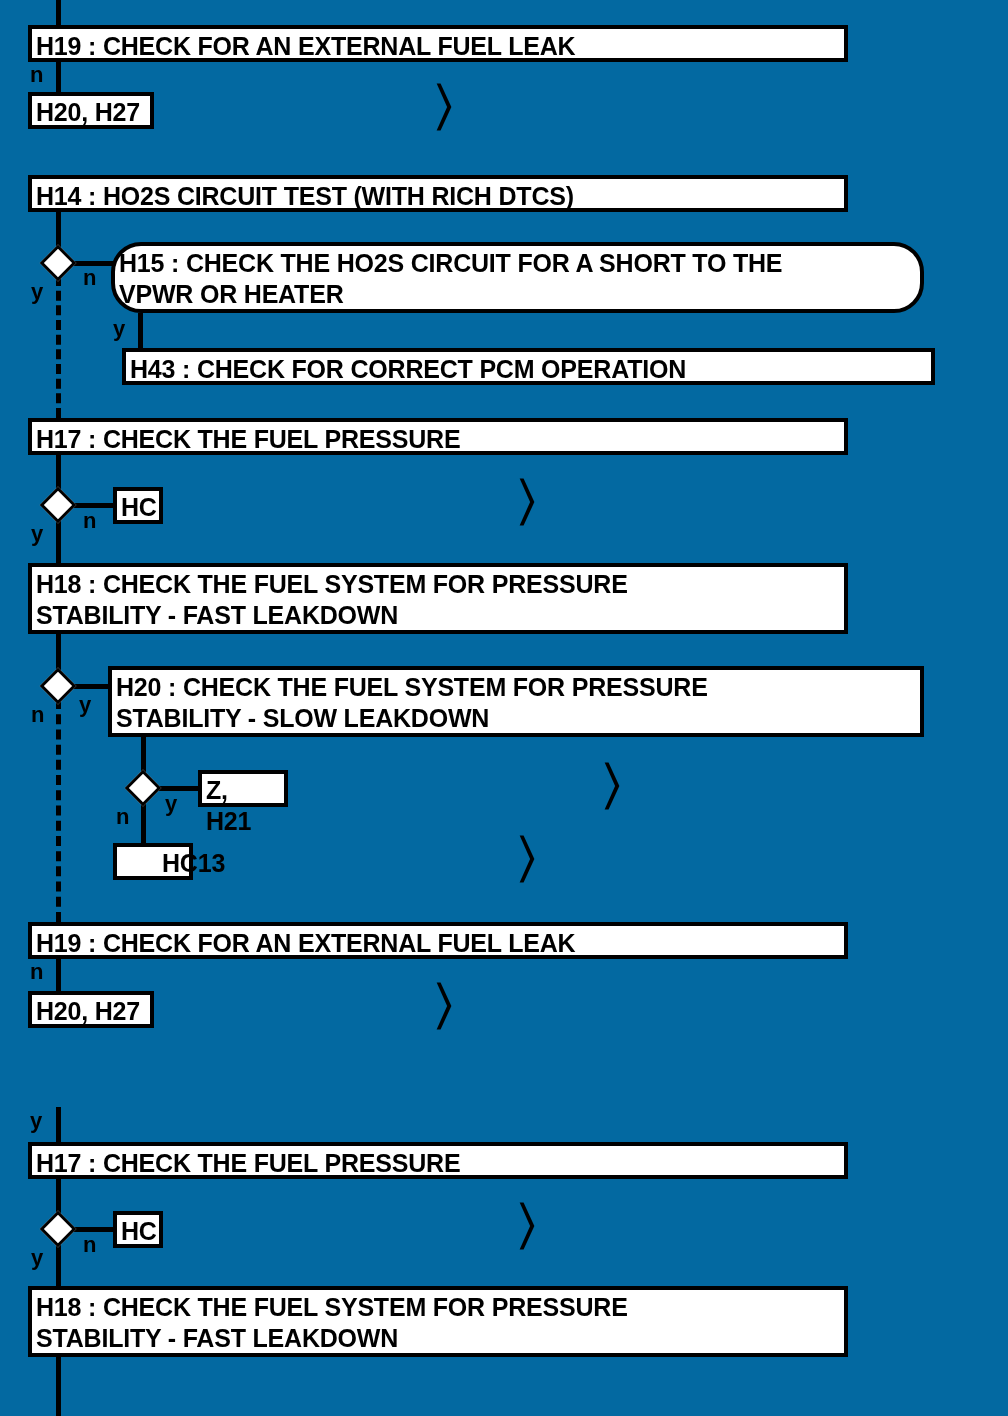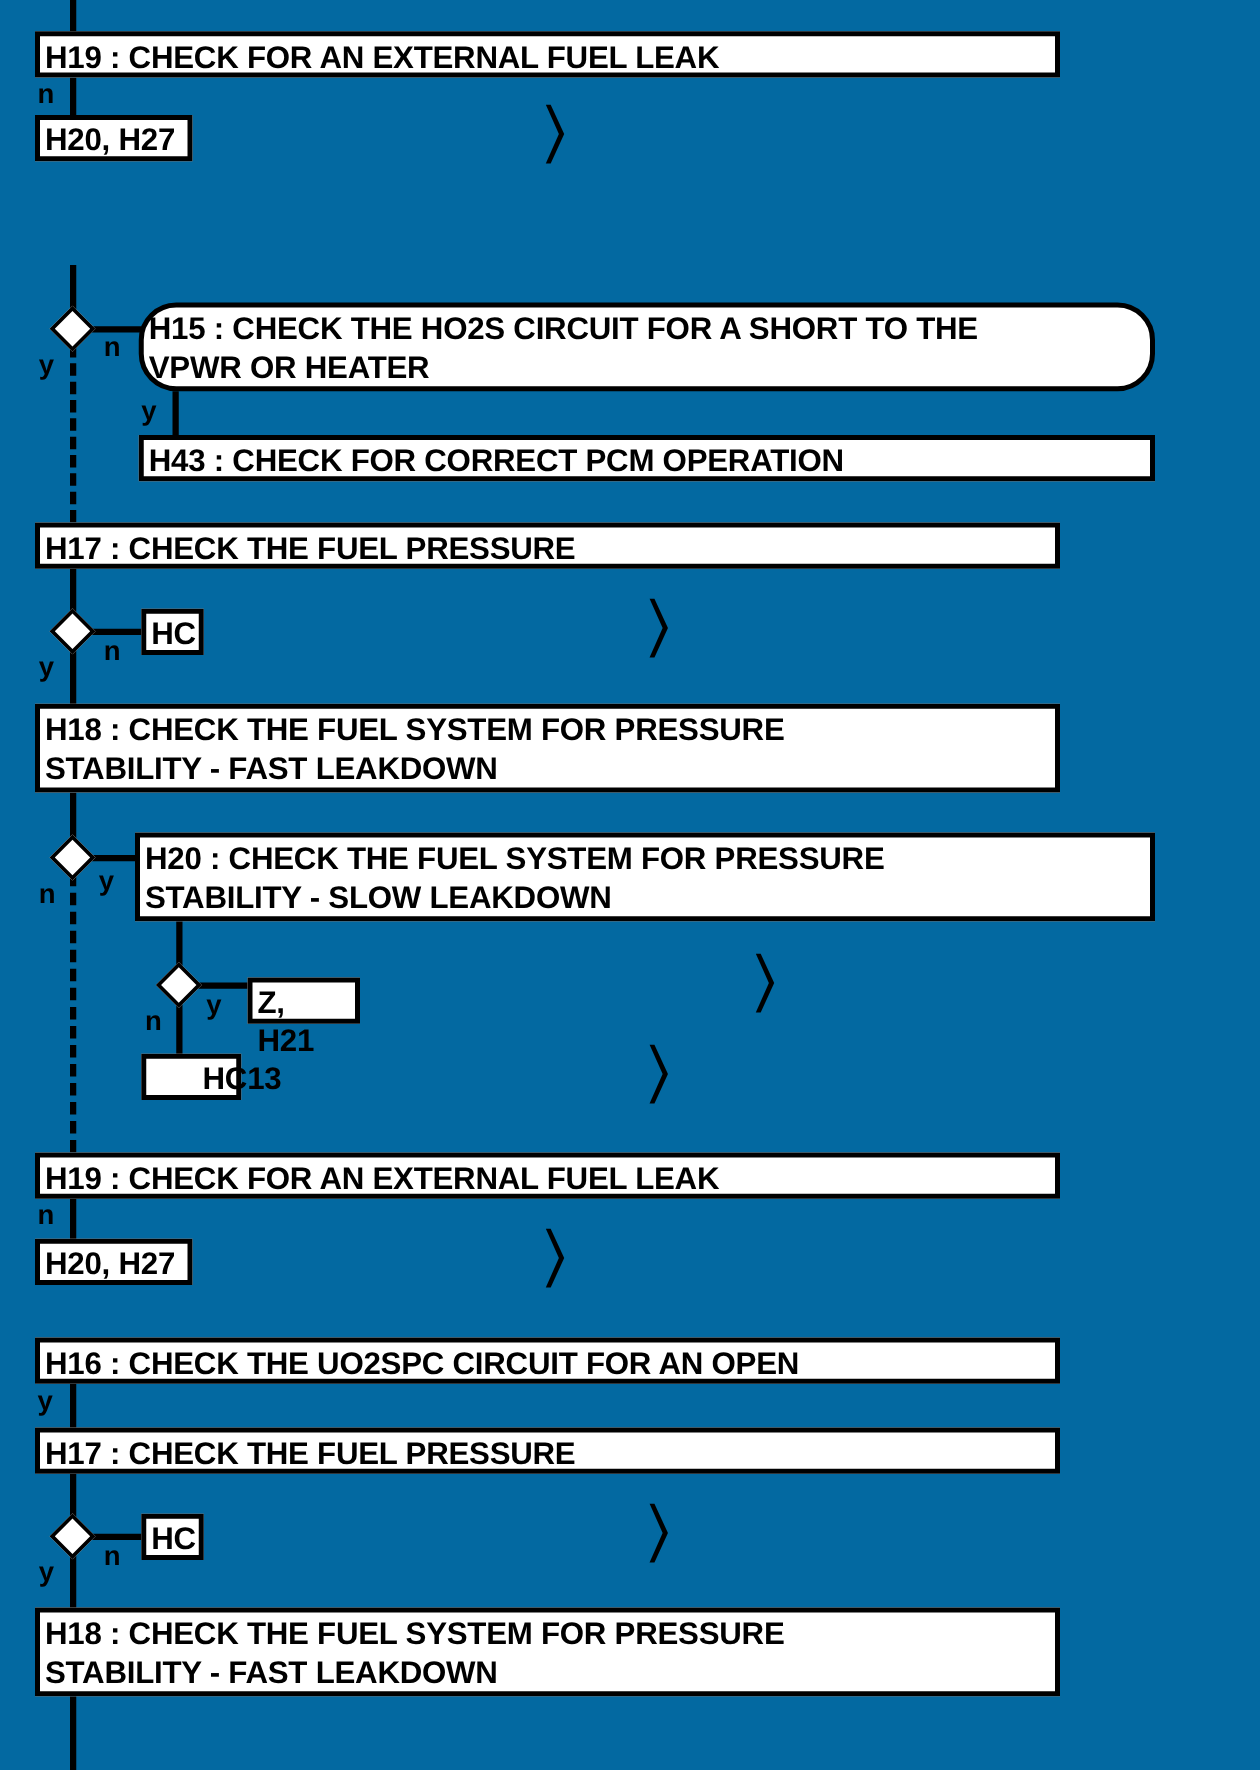--- a/index.html
+++ b/index.html
@@ -93,33 +93,34 @@
 
   <div class="vline" style="left:56px; top:0px; height:27px;"></div>
 
   <div class="box" style="left:28px; top:25px; width:820px; height:37px;">H19 : CHECK FOR AN EXTERNAL FUEL LEAK</div>
   <div class="vline" style="left:56px; top:62px; height:30px;"></div>
   <span class="blabel" style="left:30px; top:64px;">n</span>
 
   <div class="box small" style="left:28px; top:92px; width:126px; height:37px;">H20, H27</div>
   <span class="chev" style="left:435px; top:78px;">〉</span>
 
+  <div class="box" style="left:28px; top:175px; width:820px; height:37px;">H14 : HO2S CIRCUIT TEST (WITH RICH DTCS)</div>
   <div class="vline" style="left:56px; top:212px; height:40px;"></div>
 
   <div class="diamond" style="left:45px; top:250px;"></div>
   <div class="hline" style="left:71px; top:261px; width:42px;"></div>
   <span class="blabel" style="left:31px; top:281px;">y</span>
   <span class="blabel" style="left:83px; top:267px;">n</span>
 
   <div class="box" style="left:111px; top:242px; width:813px; height:71px;border-radius:30px;">H15 : CHECK THE HO2S CIRCUIT FOR A SHORT TO THE
 VPWR OR HEATER</div>
   <div class="vline" style="left:138px; top:313px; height:37px;"></div>
   <span class="blabel" style="left:113px; top:318px;">y</span>
 
-  <div class="box" style="left:111px; top:348px; width:813px; height:37px;">H43 : CHECK FOR CORRECT PCM OPERATION</div>
+  <div class="box" style="left:122px; top:348px; width:813px; height:37px;">H43 : CHECK FOR CORRECT PCM OPERATION</div>
 
   <div class="vline dashed" style="left:56px; top:276px; height:142px;"></div>
 
   <div class="box" style="left:28px; top:418px; width:820px; height:37px;">H17 : CHECK THE FUEL PRESSURE</div>
   <div class="vline" style="left:56px; top:455px; height:38px;"></div>
 
   <div class="diamond" style="left:45px; top:492px;"></div>
   <div class="hline" style="left:71px; top:503px; width:44px;"></div>
   <span class="blabel" style="left:31px; top:523px;">y</span>
   <span class="blabel" style="left:83px; top:510px;">n</span>
@@ -139,37 +140,36 @@
 
   <div class="box" style="left:108px; top:666px; width:816px; height:71px;">H20 : CHECK THE FUEL SYSTEM FOR PRESSURE
 STABILITY - SLOW LEAKDOWN</div>
   <div class="vline" style="left:141px; top:737px; height:40px;"></div>
 
   <div class="diamond" style="left:130px; top:775px;"></div>
   <div class="hline" style="left:156px; top:786px; width:44px;"></div>
   <span class="blabel" style="left:116px; top:806px;">n</span>
   <span class="blabel" style="left:165px; top:793px;">y</span>
 
-  <div class="box small" style="left:198px; top:770px; width:90px; height:37px;margin-top:12px;">Z, H21</div>
+  <div class="box small" style="left:198px; top:770px; width:90px; height:37px;">Z, H21</div>
   <span class="chev" style="left:603px; top:757px;">〉</span>
 
   <div class="vline" style="left:141px; top:801px; height:44px;"></div>
   <div class="box small" style="left:113px; top:843px; width:80px; height:37px;padding-left:45px;">HC13</div>
   <span class="chev" style="left:518px; top:830px;">〉</span>
 
   <div class="vline dashed" style="left:56px; top:699px; height:223px;"></div>
 
   <div class="box" style="left:28px; top:922px; width:820px; height:37px;">H19 : CHECK FOR AN EXTERNAL FUEL LEAK</div>
   <div class="vline" style="left:56px; top:959px; height:33px;"></div>
   <span class="blabel" style="left:30px; top:961px;">n</span>
 
   <div class="box small" style="left:28px; top:991px; width:126px; height:37px;">H20, H27</div>
   <span class="chev" style="left:435px; top:977px;">〉</span>
 
-  <div class="box" style="left:28px; top:1070px; width:820px; height:37px;">H16 : CHECK THE UO2SPC CIRCUIT FOR AN OPEN</div>
   <div class="vline" style="left:56px; top:1107px; height:37px;"></div>
   <span class="blabel" style="left:30px; top:1110px;">y</span>
 
   <div class="box" style="left:28px; top:1142px; width:820px; height:37px;">H17 : CHECK THE FUEL PRESSURE</div>
   <div class="vline" style="left:56px; top:1179px; height:38px;"></div>
 
   <div class="diamond" style="left:45px; top:1216px;"></div>
   <div class="hline" style="left:71px; top:1227px; width:44px;"></div>
   <span class="blabel" style="left:31px; top:1247px;">y</span>
   <span class="blabel" style="left:83px; top:1234px;">n</span>

